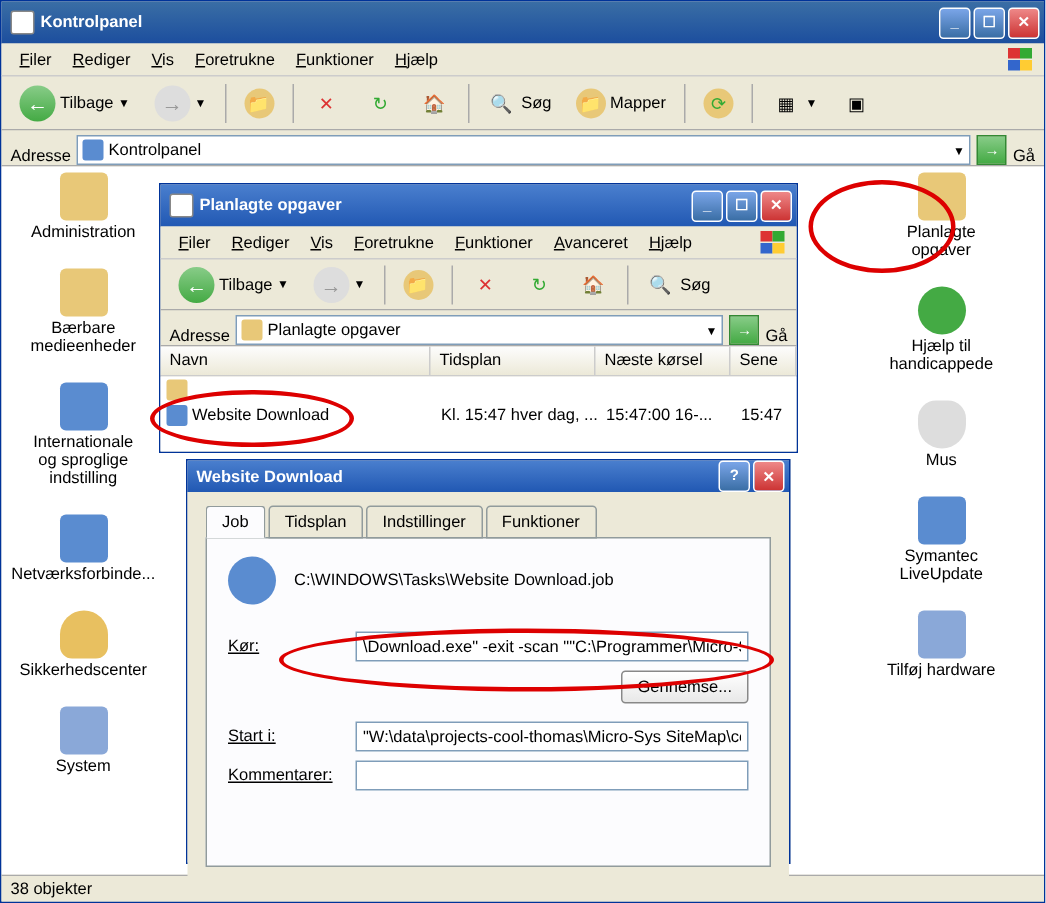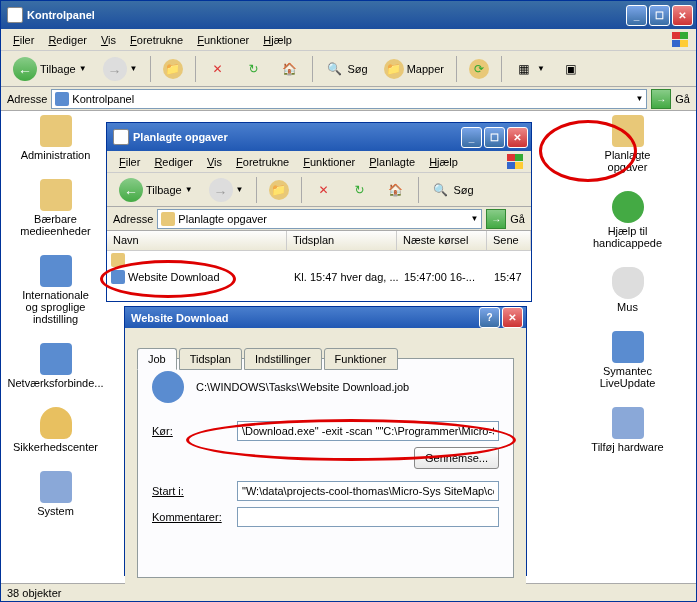--- a/index.html
+++ b/index.html
@@ -16,35 +16,35 @@
 .menu-item:first-letter{text-decoration:underline}
 .win-flag{position:absolute;right:4px;width:20px;height:16px;display:flex;flex-wrap:wrap}
 .win-flag span{width:8px;height:7px}
 .toolbar{height:36px;background:#ece9d8;display:flex;align-items:center;padding:0 6px;gap:4px;border-bottom:1px solid #aaa}
 .tbtn{display:flex;align-items:center;gap:3px;padding:3px 5px;cursor:pointer;border:1px solid transparent;border-radius:3px}
 .ticon{width:24px;height:24px;border-radius:12px;display:flex;align-items:center;justify-content:center;font-size:14px}
 .ticon.back{background:linear-gradient(#8c8,#4a4);color:#fff}
 .ticon.fwd{background:#ddd;color:#999}
 .ticon.sm{width:20px;height:20px;font-size:12px}
 .sep{width:1px;height:26px;background:#aaa;margin:0 2px}
-.addrbar{height:24px;background:#ece9d8;display:flex;align-items:center;padding:0 6px;gap:4px;border-bottom:1px solid #aaa}
+.addrbar{height:24px;background:#ece9d8;display:flex;align-items:flex-end;padding:0 6px;gap:4px;border-bottom:1px solid #aaa}
 .addr-in{flex:1;height:20px;border:1px solid #7f9db9;background:#fff;display:flex;align-items:center;padding:0 3px;gap:3px}
 .go-btn{width:20px;height:20px;background:linear-gradient(#8c8,#4a4);border:1px solid #383;color:#fff;display:flex;align-items:center;justify-content:center;cursor:pointer;font-size:10px}
 .content{flex:1;background:#fff;position:relative;overflow:hidden}
 .icon-col{position:absolute;width:85px;top:4px;display:flex;flex-direction:column;gap:18px;align-items:center}
 .desk-icon{display:flex;flex-direction:column;align-items:center;gap:2px;cursor:pointer;text-align:center;width:80px}
 .desk-icon .ic{width:32px;height:32px;border-radius:4px}
 .statusbar{height:18px;background:#ece9d8;border-top:1px solid #aaa;display:flex;align-items:center;padding:0 6px}
 .colhdr{height:20px;background:linear-gradient(#fdfdfd,#ece9d8);border-bottom:1px solid #ccc;display:flex}
 .colhdr div{padding:3px 6px;border-right:1px solid #ccc;cursor:pointer}
 .list{background:#fff;flex:1}
 .row{display:flex;align-items:center;height:17px;padding-left:4px}
 .row .ri{width:14px;height:14px;margin-right:3px;border-radius:2px}
 .dlg-body{flex:1;background:#ece9d8;padding:8px 12px}
-.tabs{display:flex;position:relative;top:12px}
+.tabs{display:flex;position:relative;top:1px}
 .tab{padding:4px 10px;border:1px solid #919b9c;background:#ece9d8;border-radius:3px 3px 0 0;margin-right:2px;cursor:pointer;position:relative}
 .tab.active{background:#fcfcfe;border-bottom:1px solid #fcfcfe;z-index:2}
 .tabpane{border:1px solid #919b9c;background:#fcfcfe;padding:12px 14px;min-height:220px}
 .fld{display:flex;align-items:center;margin-bottom:6px;gap:10px}
 .fld label{width:75px;text-decoration:underline}
 .fld input{flex:1;height:20px;border:1px solid #7f9db9;padding:0 4px;font-size:11px}
 .btn{height:22px;padding:0 10px;border:1px solid #888;background:linear-gradient(#fff,#e8e8e8);border-radius:3px;cursor:pointer}
 .ellipse{position:absolute;border:3px solid #d00;border-radius:50%;pointer-events:none}
 </style>
 </head>
@@ -194,21 +194,21 @@
       <div class="tb-btn">☐</div>
       <div class="tb-btn close">✕</div>
     </div>
   </div>
   <div class="menubar">
     <span class="menu-item">Filer</span>
     <span class="menu-item">Rediger</span>
     <span class="menu-item">Vis</span>
     <span class="menu-item">Foretrukne</span>
     <span class="menu-item">Funktioner</span>
-    <span class="menu-item">Planlagte</span>
+    <span class="menu-item">Avanceret</span>
     <span class="menu-item">Hjælp</span>
     <div class="win-flag">
         <span style="background:#d33"></span>
         <span style="background:#3a3"></span>
         <span style="background:#36c"></span>
         <span style="background:#fc3"></span>
       </div>
   </div>
   <div class="toolbar" style="height:34px">
     <div class="tbtn">

